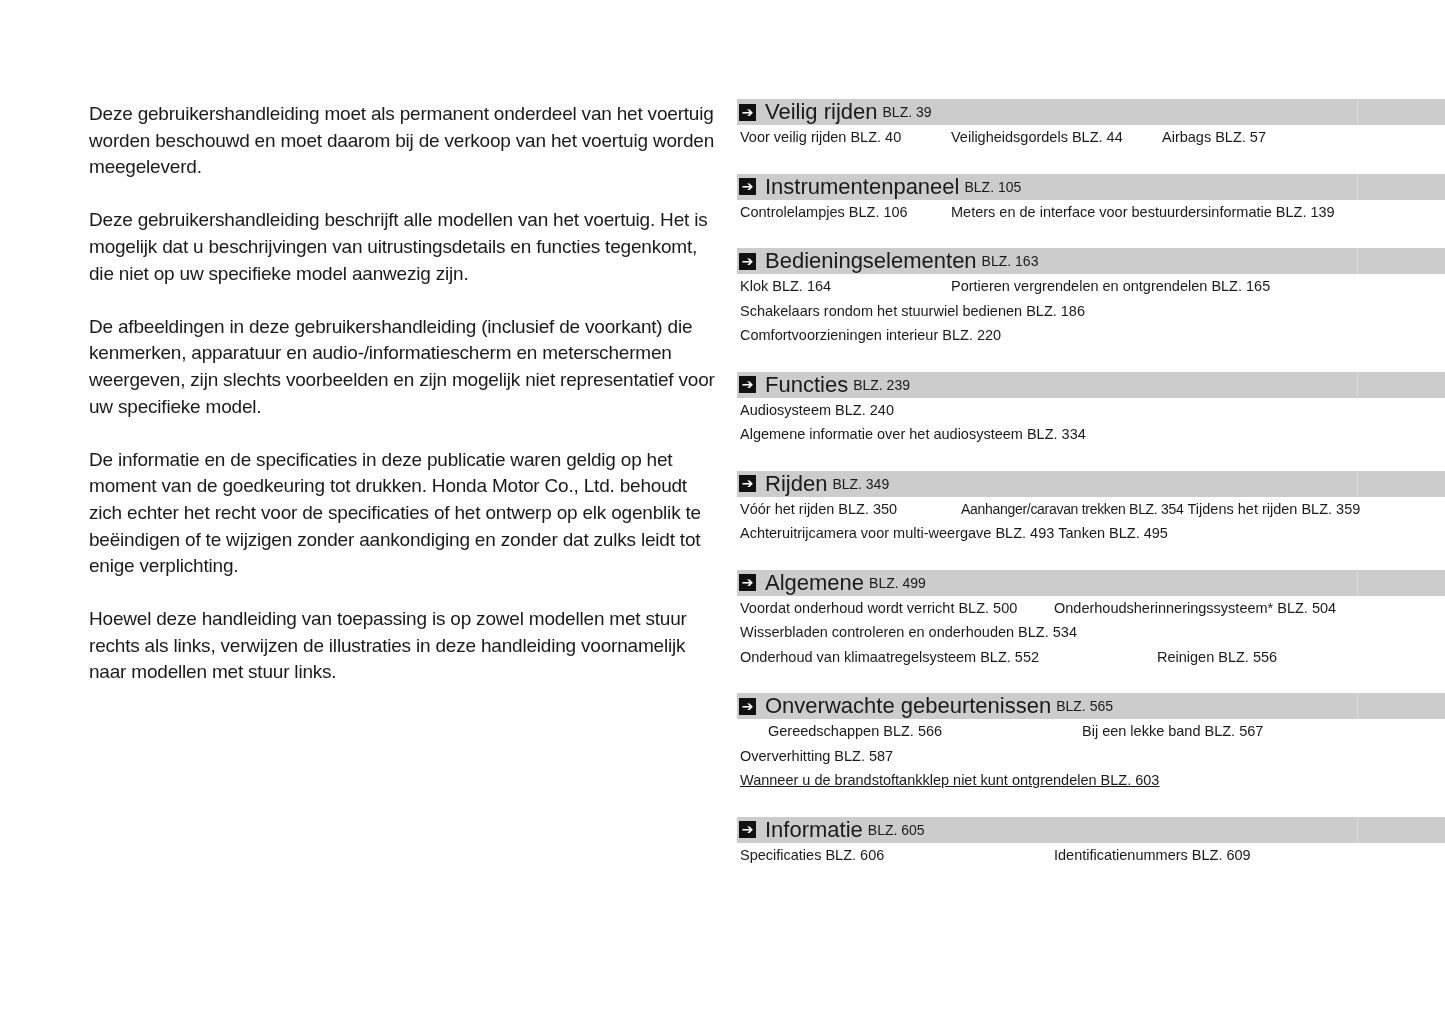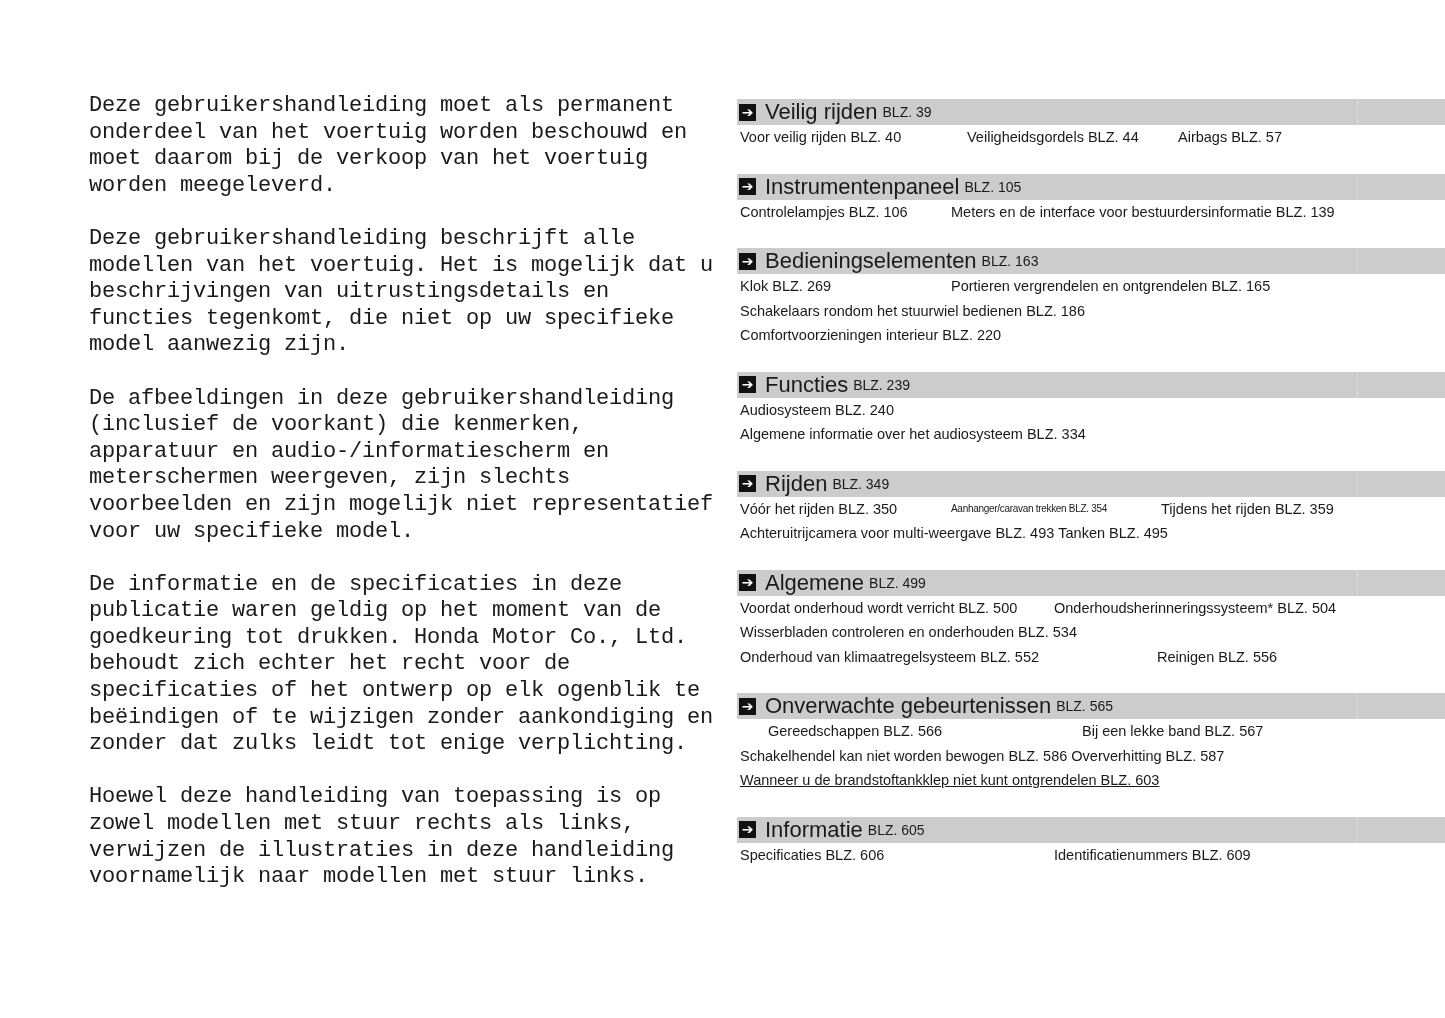--- a/index.html
+++ b/index.html
@@ -1,28 +1,28 @@
 <!DOCTYPE html>
 <html><head>
 <meta charset="utf-8">
 <style>
   html,body{margin:0;padding:0;background:#fff;}
   body{width:1445px;height:1018px;position:relative;overflow:hidden;font-family:"Liberation Sans","DejaVu Sans",sans-serif;color:#1a1a1a;}
-  .left{position:absolute;left:89px;top:93px;width:630px;font-size:22px;line-height:26.6px;letter-spacing:-0.2px;font-family:Liberation Mono, monospace;}
+  .left{position:absolute;left:89px;top:101px;width:630px;font-size:19px;line-height:26.6px;letter-spacing:-0.2px;}
   .left p{margin:0 0 26.6px 0;}
   .toc{position:absolute;left:737px;top:99px;width:708px;}
   .sec{margin-bottom:24px;}
   .hdr{height:26px;background:#cccccc;display:flex;align-items:center;position:relative;}
   .hdr .divider{position:absolute;left:620px;top:0;bottom:0;width:1px;background:#dcdcdc;}
   .arrow{width:17px;height:17px;background:#111;color:#fff;margin-left:2px;margin-right:9px;display:flex;align-items:center;justify-content:center;font-size:14px;line-height:17px;font-weight:bold;}
   .htitle{font-size:22px;}
   .hpage{font-size:14px;margin-left:5px;}
   .row{display:flex;font-size:14.5px;height:24.5px;line-height:24px;padding-left:3px;white-space:nowrap;}
   .c{display:inline-block;}
-  .small{font-size:10px;letter-spacing:-0.3px;}
+  .small{font-size:14px;letter-spacing:-0.3px;margin-left:10px;}
 </style>
 </head>
 <body>
 
 <div class="left">
   <p>Deze gebruikershandleiding moet als permanent onderdeel van het voertuig worden beschouwd en moet daarom bij de verkoop van het voertuig worden meegeleverd.</p>
   <p>Deze gebruikershandleiding beschrijft alle modellen van het voertuig. Het is mogelijk dat u beschrijvingen van uitrustingsdetails en functies tegenkomt, die niet op uw specifieke model aanwezig zijn.</p>
   <p>De afbeeldingen in deze gebruikershandleiding (inclusief de voorkant) die kenmerken, apparatuur en audio-/informatiescherm en meterschermen weergeven, zijn slechts voorbeelden en zijn mogelijk niet representatief voor uw specifieke model.</p>
   <p>De informatie en de specificaties in deze publicatie waren geldig op het moment van de goedkeuring tot drukken. Honda Motor Co., Ltd. behoudt zich echter het recht voor de specificaties of het ontwerp op elk ogenblik te beëindigen of te wijzigen zonder aankondiging en zonder dat zulks leidt tot enige verplichting.</p>
   <p>Hoewel deze handleiding van toepassing is op zowel modellen met stuur rechts als links, verwijzen de illustraties in deze handleiding voornamelijk naar modellen met stuur links.</p>
@@ -31,21 +31,21 @@
 <div class="toc" id="toc">
     <div class="sec">
       <div class="hdr">
         <span class="arrow">➔</span>
         <span class="htitle">Veilig rijden</span>
         <span class="hpage">BLZ. 39</span>
         <span class="divider"></span>
       </div>
       <div class="row">
         <span class="c" style="min-width: 207px; padding-right: 4px;">Voor veilig rijden BLZ. 40</span>
-        <span class="c" style="min-width: 207px; padding-right: 4px; margin-left: 16px;">Veiligheidsgordels BLZ. 44</span>
+        <span class="c" style="min-width: 207px; padding-right: 4px;">Veiligheidsgordels BLZ. 44</span>
         <span class="c" style="padding-right: 4px;">Airbags BLZ. 57</span>
       </div>
     </div>
     <div class="sec">
       <div class="hdr">
         <span class="arrow">➔</span>
         <span class="htitle">Instrumentenpaneel</span>
         <span class="hpage">BLZ. 105</span>
         <span class="divider"></span>
       </div>
@@ -55,21 +55,21 @@
       </div>
     </div>
     <div class="sec">
       <div class="hdr">
         <span class="arrow">➔</span>
         <span class="htitle">Bedieningselementen</span>
         <span class="hpage">BLZ. 163</span>
         <span class="divider"></span>
       </div>
       <div class="row">
-        <span class="c" style="min-width: 207px; padding-right: 4px;">Klok BLZ. 269</span>
+        <span class="c" style="min-width: 207px; padding-right: 4px;">Klok BLZ. 164</span>
         <span class="c" style="padding-right: 4px;">Portieren vergrendelen en ontgrendelen BLZ. 165</span>
       </div>
       <div class="row">
         <span class="c" style="padding-right: 4px;">Schakelaars rondom het stuurwiel bedienen BLZ. 186</span>
       </div>
       <div class="row">
         <span class="c" style="padding-right: 4px;">Comfortvoorzieningen interieur BLZ. 220</span>
       </div>
     </div>
     <div class="sec">
@@ -127,21 +127,20 @@
         <span class="arrow">➔</span>
         <span class="htitle">Onverwachte gebeurtenissen</span>
         <span class="hpage">BLZ. 565</span>
         <span class="divider"></span>
       </div>
       <div class="row">
         <span class="c" style="min-width: 310px; padding-right: 4px; margin-left: 28px;">Gereedschappen BLZ. 566</span>
         <span class="c" style="padding-right: 4px;">Bij een lekke band BLZ. 567</span>
       </div>
       <div class="row">
-        <span class="c" style="min-width: 310px; padding-right: 4px;">Schakelhendel kan niet worden bewogen BLZ. 586</span>
         <span class="c" style="padding-right: 4px;">Oververhitting BLZ. 587</span>
       </div>
       <div class="row">
         <span class="c" style="padding-right: 4px; text-decoration: underline;">Wanneer u de brandstoftankklep niet kunt ontgrendelen BLZ. 603</span>
       </div>
     </div>
     <div class="sec">
       <div class="hdr">
         <span class="arrow">➔</span>
         <span class="htitle">Informatie</span>

